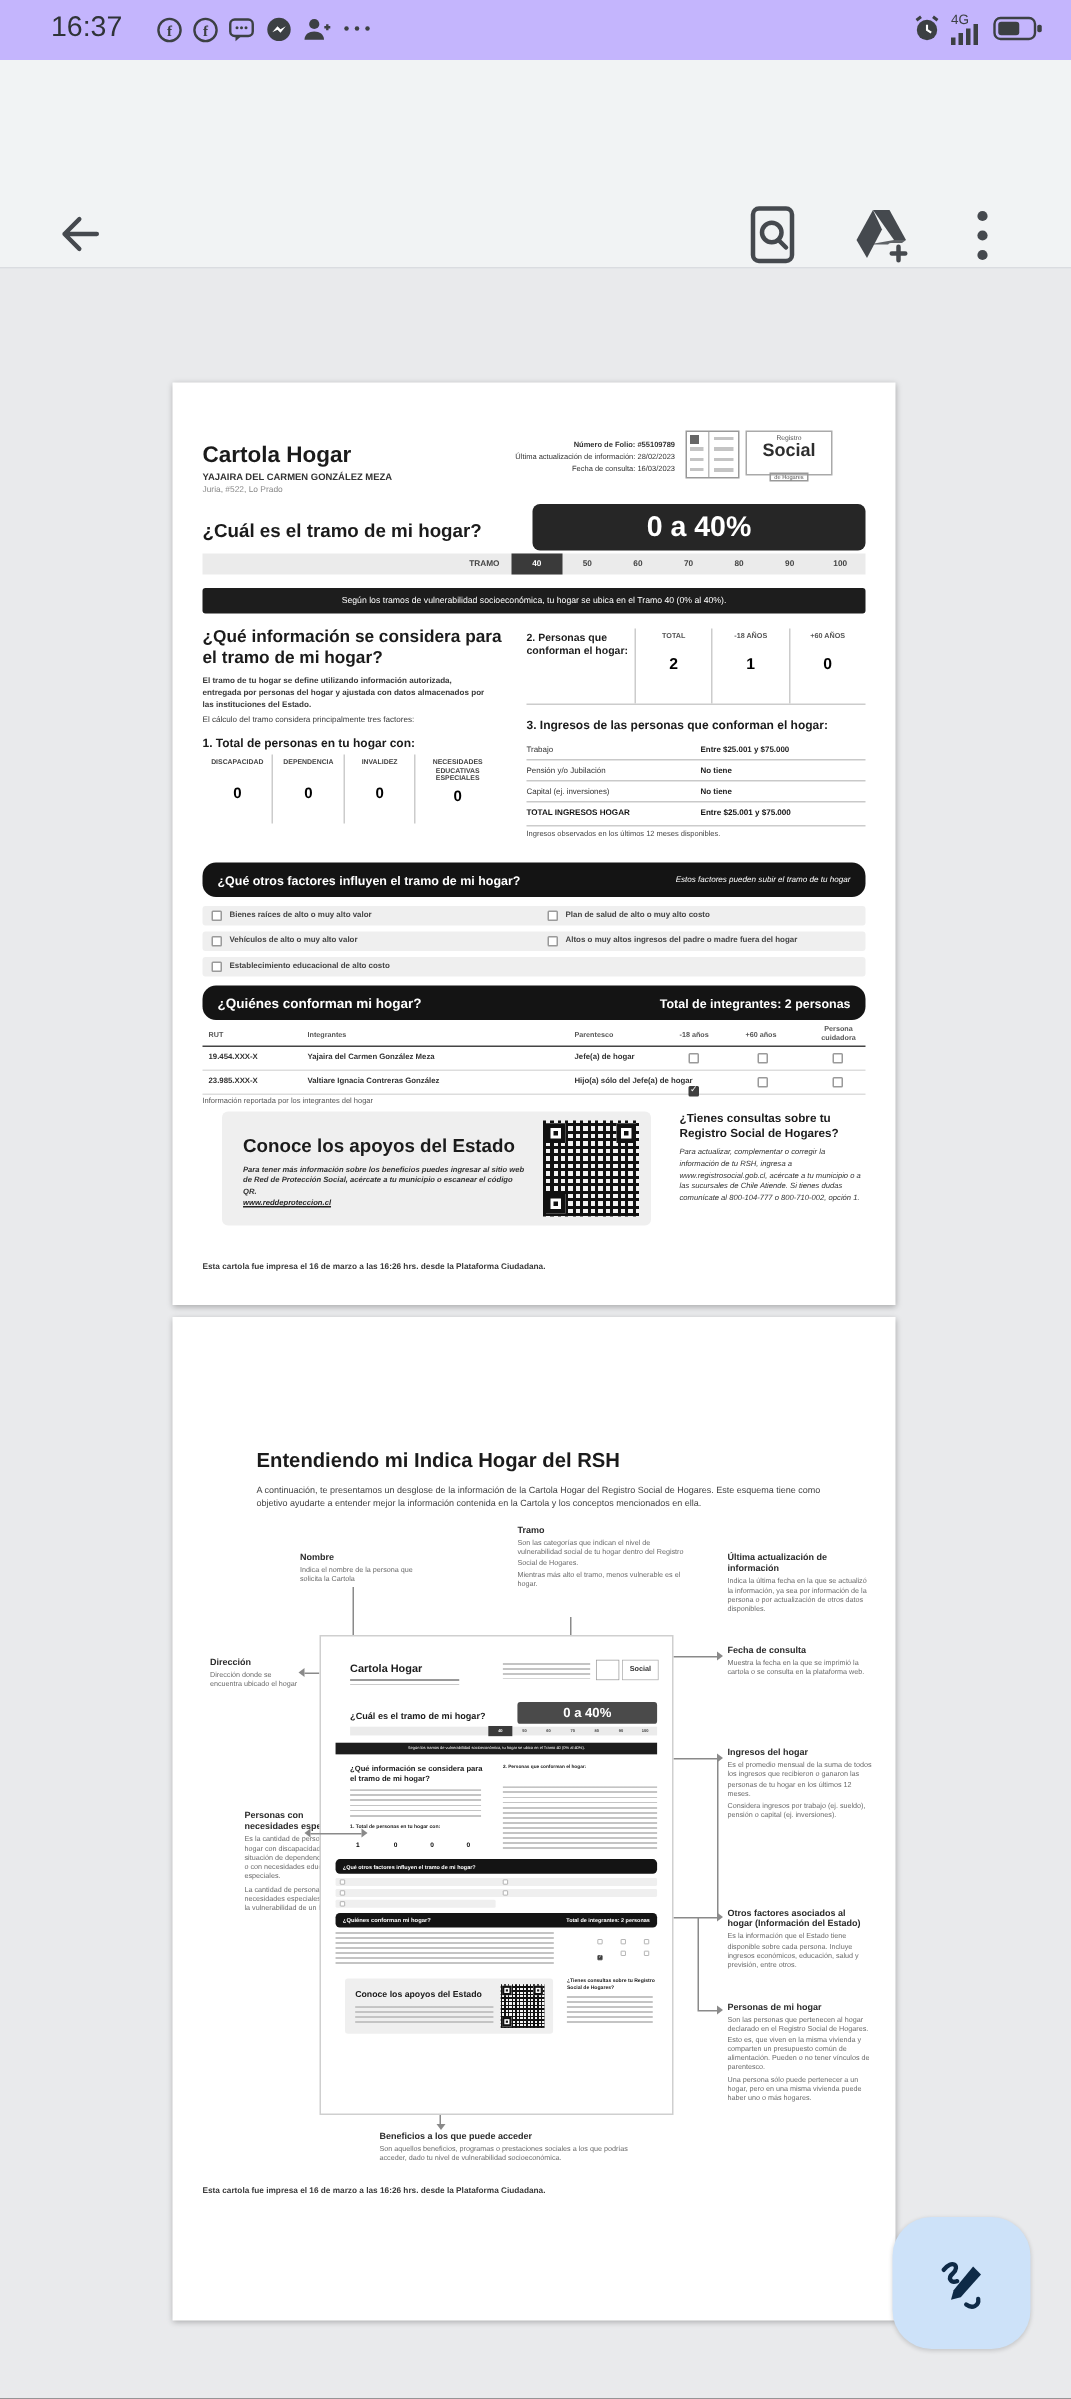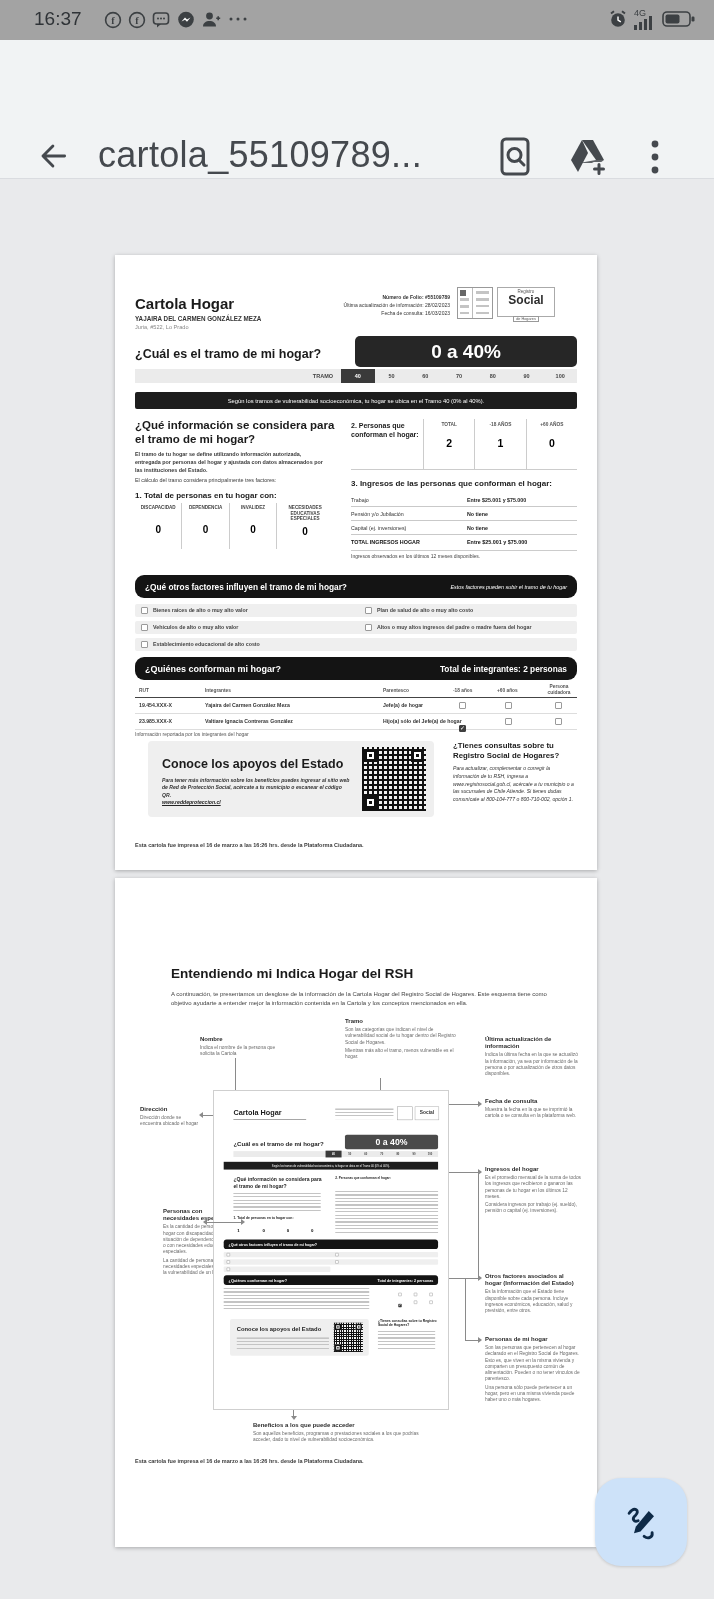--- a/index.html
+++ b/index.html
@@ -1,20 +1,20 @@
 <!DOCTYPE html>
 <html><head>
 <meta charset="utf-8">
 <style>
   html,body{margin:0;padding:0;background:#555;}
   #screen{position:relative;width:714px;height:1599px;background:#e9eaec;overflow:hidden;
           font-family:"Liberation Sans",sans-serif;-webkit-font-smoothing:antialiased;}
   .abs{position:absolute;}
   
-  #statusbar{position:absolute;left:0;top:0;width:714px;height:40px;background:#a3a3a3;}
+  #statusbar{position:absolute;left:0;top:0;width:714px;height:40px;background:#c4b5fd;}
   #appbar{position:absolute;left:0;top:40px;width:714px;height:138px;background:#f1f3f4;border-bottom:1px solid #dadce0;}
   .sb-time{font-size:19px;color:#2f3337;font-weight:400;}
   #appbar-title{font-size:36px;color:#45494e;letter-spacing:.3px;white-space:nowrap;}
   
   .sheet{position:absolute;left:115px;width:482px;background:#ffffff;box-shadow:0 1px 4px rgba(0,0,0,.28);}
   #sheet1{top:255px;height:615px;}
   #sheet2{top:878px;height:669px;}
   
   .t-big{font-size:15px;font-weight:bold;color:#1b1b1b;}
   .t-q{font-size:12.5px;font-weight:bold;color:#1b1b1b;}
@@ -108,21 +108,20 @@
         <rect x="1" y="2" width="27" height="14" rx="4" fill="none" stroke="#3c4043" stroke-width="1.6"></rect>
         <rect x="3.5" y="4.5" width="14" height="9" rx="2" fill="#3c4043"></rect>
         <rect x="29.5" y="6.5" width="3" height="5" rx="1.2" fill="#3c4043"></rect>
       </svg>
   </div>
 
   <div id="appbar">
     <svg class="abs" style="left:34px;top:96px;" width="36" height="40" viewBox="0 0 40 40">
         <path d="M34 20 H10 M21 9 L10 20 L21 31" fill="none" stroke="#45494e" stroke-width="3.2" stroke-linecap="round" stroke-linejoin="round"></path>
       </svg>
-    <span id="appbar-title" class="abs" style="left:98px;top:94px;">cartola_55109789...</span>
     <svg class="abs" style="left:498px;top:96px;" width="36" height="42" viewBox="0 0 36 42">
         <rect x="4" y="3" width="26" height="35" rx="4" fill="none" stroke="#45494e" stroke-width="3"></rect>
         <circle cx="16.5" cy="19" r="6.5" fill="none" stroke="#45494e" stroke-width="3"></circle>
         <path d="M21 24 L26 29" stroke="#45494e" stroke-width="3" stroke-linecap="round"></path>
       </svg>
     <svg class="abs" style="left:566px;top:96px;" width="42" height="42" viewBox="0 0 42 42">
         <path d="M16 4 L27 4 L38 24 L30 24 Z" fill="#45494e"></path>
         <path d="M16 4 L5 24 L12 36 L22 17 Z" fill="#45494e"></path>
         <path d="M13 27 L34 27 L38 24 L30 24 Z" fill="#45494e" opacity=".85"></path>
         <rect x="26" y="26" width="14" height="14" rx="2" fill="#f1f3f4"></rect>

